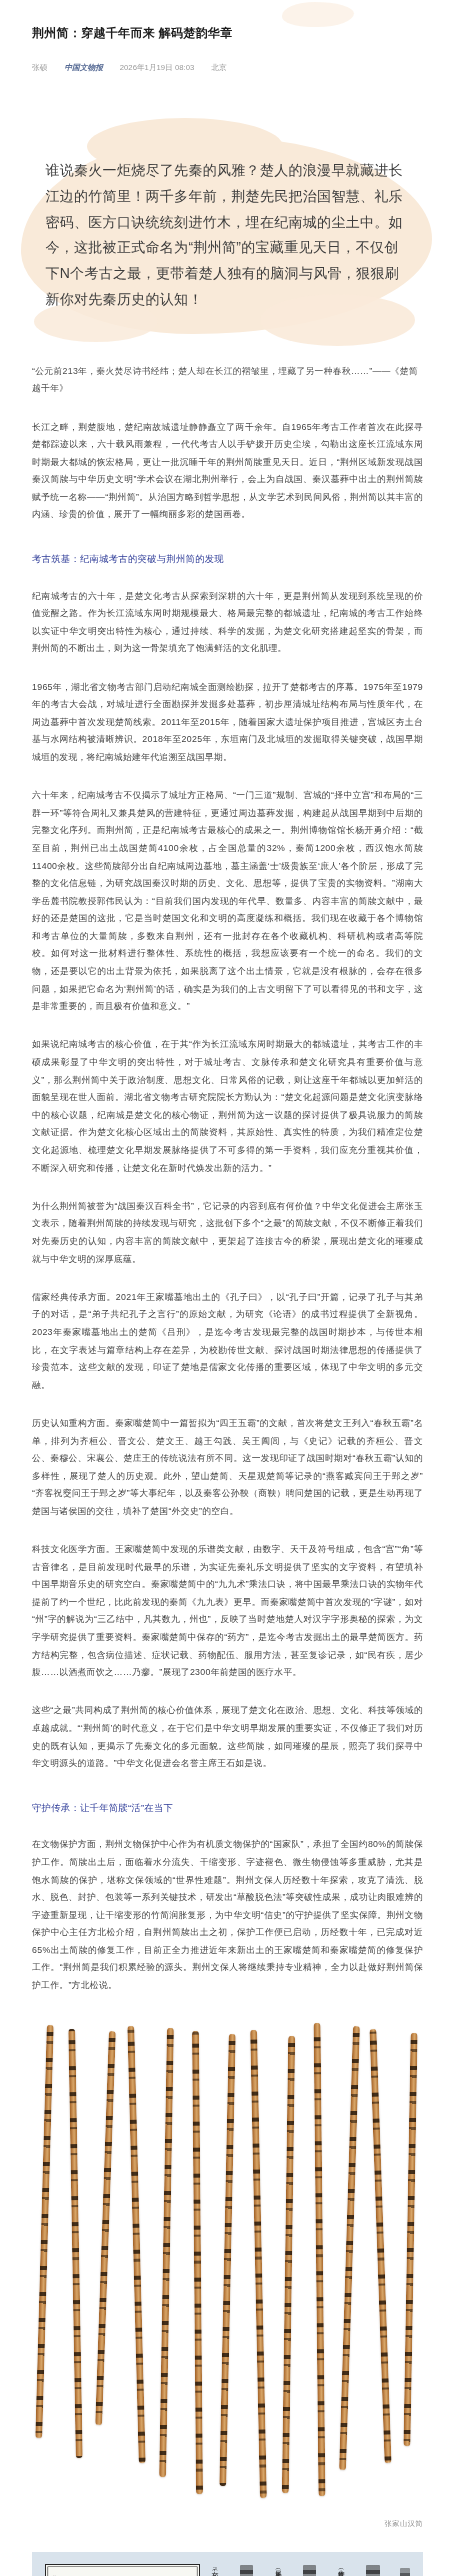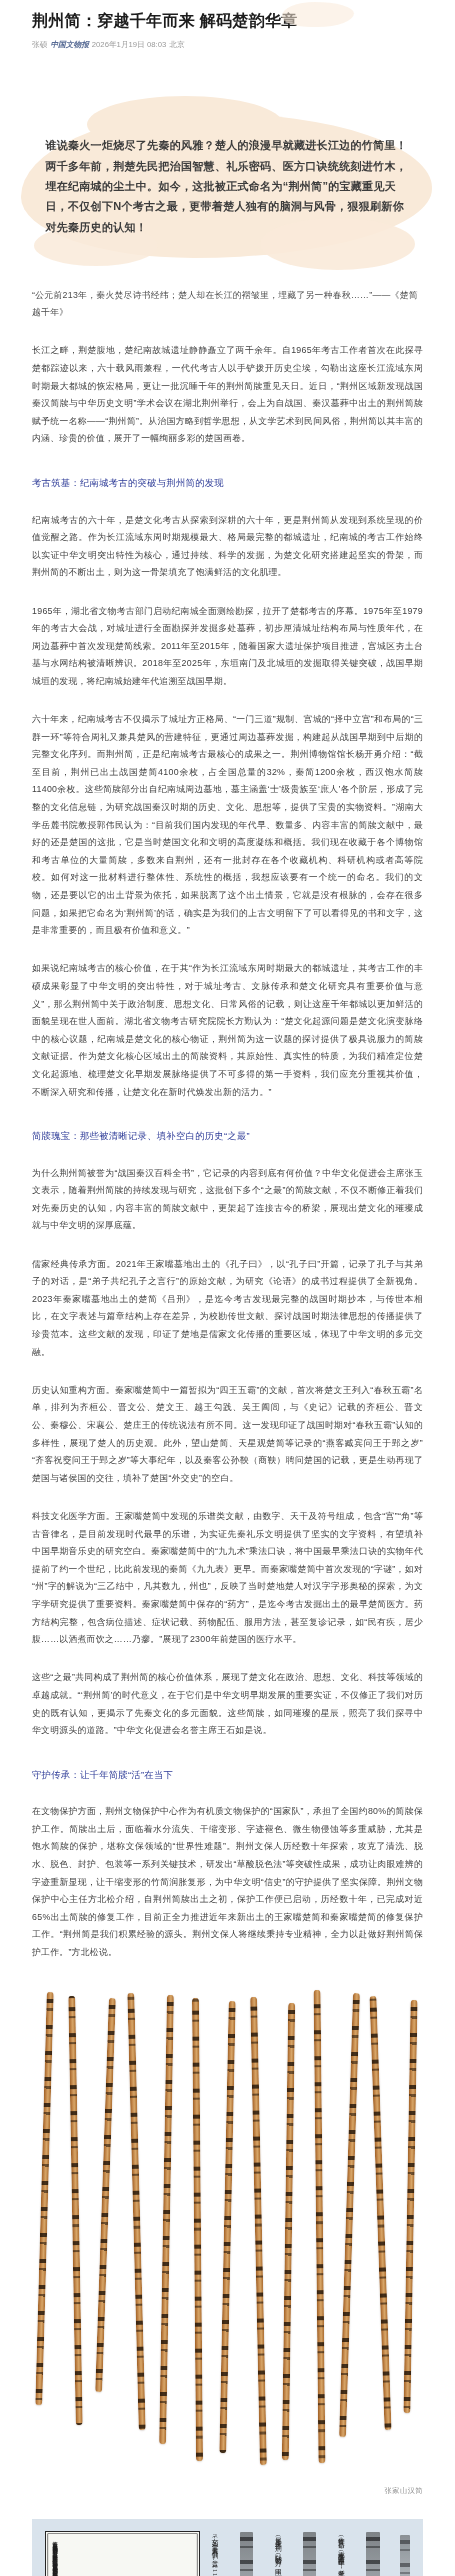--- a/index.html
+++ b/index.html
@@ -11,38 +11,38 @@
     -webkit-font-smoothing:antialiased;
     overflow-x:hidden;
   }
   .page{position:relative;padding:0 32px;}
   
   .top-smudge{
     position:absolute;left:282px;top:2.1px;width:72px;height:25px;
     background:#f9ead9;opacity:.55;border-radius:50% 60% 55% 45%/60% 50% 60% 45%;
   }
   h1.title{
-    margin:0;padding-top:10px;
-    font-size:16px;line-height:1.4;font-weight:bold;color:#1d1d1d;
+    margin:0;padding-top:25px;
+    font-size:12px;line-height:1.4;font-weight:bold;color:#1d1d1d;
     letter-spacing:0.3px;
   }
-  .byline{margin-top:8px;font-size:7.7px;color:#9a9a9a;display:flex;gap:3px;align-items:center;}
+  .byline{margin-top:21px;font-size:7.7px;color:#9a9a9a;display:flex;gap:17px;align-items:center;}
   .byline .source{color:#576b95;font-weight:bold;cursor:pointer;font-style:italic;}
   
   .intro-section{position:relative;margin:60px -7.2px 0;padding:25px 20.6px 21.6px;}
   .intro-section .blob{
     position:absolute;z-index:0;background:#f9ead9;
   }
   .blob.b1{left:-4.1px;right:-2.1px;top:3.1px;bottom:1px;border-radius:46% 54% 58% 42%/58% 52% 48% 42%;}
   .blob.b2{left:62px;top:-14.4px;width:196px;height:57px;border-radius:50%;}
   .blob.b3{right:15.5px;bottom:-11.3px;width:155px;height:52px;border-radius:50%;opacity:.9;}
   .blob.b4{left:9.3px;bottom:-7.2px;width:124px;height:41px;border-radius:50%;opacity:.85;}
   .intro-text{
     position:relative;z-index:1;
-    font-size:11px;line-height:1.85;color:#3c3c3c;letter-spacing:0.3px;font-weight:bold;
+    font-size:14px;line-height:1.85;color:#3c3c3c;letter-spacing:0.3px;
   }
   
   .pull-quote{
     margin:28px 0 0;
     font-size:8.8px;line-height:2.0;color:#4c4c4c;letter-spacing:0.3px;
   }
   p.body-p{
     margin:20.6px 0 0;
     font-size:8.8px;line-height:2.0;color:#3f3f3f;letter-spacing:0.3px;
     text-align:justify;
@@ -141,21 +141,20 @@
   <p class="pull-quote">“公元前213年，秦火焚尽诗书经纬；楚人却在长江的褶皱里，埋藏了另一种春秋……”——《楚简越千年》</p>
 
   <p class="body-p">长江之畔，荆楚腹地，楚纪南故城遗址静静矗立了两千余年。自1965年考古工作者首次在此探寻楚都踪迹以来，六十载风雨兼程，一代代考古人以手铲拨开历史尘埃，勾勒出这座长江流域东周时期最大都城的恢宏格局，更让一批沉睡千年的荆州简牍重见天日。近日，“荆州区域新发现战国秦汉简牍与中华历史文明”学术会议在湖北荆州举行，会上为自战国、秦汉墓葬中出土的荆州简牍赋予统一名称——“荆州简”。从治国方略到哲学思想，从文学艺术到民间风俗，荆州简以其丰富的内涵、珍贵的价值，展开了一幅绚丽多彩的楚国画卷。</p>
 
   <h2 class="sec">考古筑基：纪南城考古的突破与荆州简的发现</h2>
   <p class="body-p">纪南城考古的六十年，是楚文化考古从探索到深耕的六十年，更是荆州简从发现到系统呈现的价值觉醒之路。作为长江流域东周时期规模最大、格局最完整的都城遗址，纪南城的考古工作始终以实证中华文明突出特性为核心，通过持续、科学的发掘，为楚文化研究搭建起坚实的骨架，而荆州简的不断出土，则为这一骨架填充了饱满鲜活的文化肌理。</p>
   <p class="body-p">1965年，湖北省文物考古部门启动纪南城全面测绘勘探，拉开了楚都考古的序幕。1975年至1979年的考古大会战，对城址进行全面勘探并发掘多处墓葬，初步厘清城址结构布局与性质年代，在周边墓葬中首次发现楚简线索。2011年至2015年，随着国家大遗址保护项目推进，宫城区夯土台基与水网结构被清晰辨识。2018年至2025年，东垣南门及北城垣的发掘取得关键突破，战国早期城垣的发现，将纪南城始建年代追溯至战国早期。</p>
   <p class="body-p">六十年来，纪南城考古不仅揭示了城址方正格局、“一门三道”规制、宫城的“择中立宫”和布局的“三群一环”等符合周礼又兼具楚风的营建特征，更通过周边墓葬发掘，构建起从战国早期到中后期的完整文化序列。而荆州简，正是纪南城考古最核心的成果之一。荆州博物馆馆长杨开勇介绍：“截至目前，荆州已出土战国楚简4100余枚，占全国总量的32%，秦简1200余枚，西汉饱水简牍11400余枚。这些简牍部分出自纪南城周边墓地，墓主涵盖‘士’级贵族至‘庶人’各个阶层，形成了完整的文化信息链，为研究战国秦汉时期的历史、文化、思想等，提供了宝贵的实物资料。”湖南大学岳麓书院教授郭伟民认为：“目前我们国内发现的年代早、数量多、内容丰富的简牍文献中，最好的还是楚国的这批，它是当时楚国文化和文明的高度凝练和概括。我们现在收藏于各个博物馆和考古单位的大量简牍，多数来自荆州，还有一批封存在各个收藏机构、科研机构或者高等院校。如何对这一批材料进行整体性、系统性的概括，我想应该要有一个统一的命名。我们的文物，还是要以它的出土背景为依托，如果脱离了这个出土情景，它就是没有根脉的，会存在很多问题，如果把它命名为‘荆州简’的话，确实是为我们的上古文明留下了可以看得见的书和文字，这是非常重要的，而且极有价值和意义。”</p>
   <p class="body-p">如果说纪南城考古的核心价值，在于其“作为长江流域东周时期最大的都城遗址，其考古工作的丰硕成果彰显了中华文明的突出特性，对于城址考古、文脉传承和楚文化研究具有重要价值与意义”，那么荆州简中关于政治制度、思想文化、日常风俗的记载，则让这座千年都城以更加鲜活的面貌呈现在世人面前。湖北省文物考古研究院院长方勤认为：“楚文化起源问题是楚文化演变脉络中的核心议题，纪南城是楚文化的核心物证，荆州简为这一议题的探讨提供了极具说服力的简牍文献证据。作为楚文化核心区域出土的简牍资料，其原始性、真实性的特质，为我们精准定位楚文化起源地、梳理楚文化早期发展脉络提供了不可多得的第一手资料，我们应充分重视其价值，不断深入研究和传播，让楚文化在新时代焕发出新的活力。”</p>
 
-  <h2 class="sec">简牍瑰宝：那些被清晰记录、填补空白的历史“之最”</h2>
   <p class="body-p">为什么荆州简被誉为“战国秦汉百科全书”，它记录的内容到底有何价值？中华文化促进会主席张玉文表示，随着荆州简牍的持续发现与研究，这批创下多个“之最”的简牍文献，不仅不断修正着我们对先秦历史的认知，内容丰富的简牍文献中，更架起了连接古今的桥梁，展现出楚文化的璀璨成就与中华文明的深厚底蕴。</p>
   <p class="body-p">儒家经典传承方面。2021年王家嘴墓地出土的《孔子曰》，以“孔子曰”开篇，记录了孔子与其弟子的对话，是“弟子共纪孔子之言行”的原始文献，为研究《论语》的成书过程提供了全新视角。2023年秦家嘴墓地出土的楚简《吕刑》，是迄今考古发现最完整的战国时期抄本，与传世本相比，在文字表述与篇章结构上存在差异，为校勘传世文献、探讨战国时期法律思想的传播提供了珍贵范本。这些文献的发现，印证了楚地是儒家文化传播的重要区域，体现了中华文明的多元交融。</p>
   <p class="body-p">历史认知重构方面。秦家嘴楚简中一篇暂拟为“四王五霸”的文献，首次将楚文王列入“春秋五霸”名单，排列为齐桓公、晋文公、楚文王、越王勾践、吴王阖闾，与《史记》记载的齐桓公、晋文公、秦穆公、宋襄公、楚庄王的传统说法有所不同。这一发现印证了战国时期对“春秋五霸”认知的多样性，展现了楚人的历史观。此外，望山楚简、天星观楚简等记录的“燕客臧宾问王于郢之岁”“齐客祝窔问王于郢之岁”等大事纪年，以及秦客公孙鞅（商鞅）聘问楚国的记载，更是生动再现了楚国与诸侯国的交往，填补了楚国“外交史”的空白。</p>
   <p class="body-p">科技文化医学方面。王家嘴楚简中发现的乐谱类文献，由数字、天干及符号组成，包含“宫”“角”等古音律名，是目前发现时代最早的乐谱，为实证先秦礼乐文明提供了坚实的文字资料，有望填补中国早期音乐史的研究空白。秦家嘴楚简中的“九九术”乘法口诀，将中国最早乘法口诀的实物年代提前了约一个世纪，比此前发现的秦简《九九表》更早。而秦家嘴楚简中首次发现的“字谜”，如对“州”字的解说为“三乙结中，凡其数九，州也”，反映了当时楚地楚人对汉字字形奥秘的探索，为文字学研究提供了重要资料。秦家嘴楚简中保存的“药方”，是迄今考古发掘出土的最早楚简医方。药方结构完整，包含病位描述、症状记载、药物配伍、服用方法，甚至复诊记录，如“民有疾，居少腹……以酒煮而饮之……乃瘳。”展现了2300年前楚国的医疗水平。</p>
   <p class="body-p">这些“之最”共同构成了荆州简的核心价值体系，展现了楚文化在政治、思想、文化、科技等领域的卓越成就。“‘荆州简’的时代意义，在于它们是中华文明早期发展的重要实证，不仅修正了我们对历史的既有认知，更揭示了先秦文化的多元面貌。这些简牍，如同璀璨的星辰，照亮了我们探寻中华文明源头的道路。”中华文化促进会名誉主席王石如是说。</p>
 
   <h2 class="sec">守护传承：让千年简牍“活”在当下</h2>
   <p class="body-p">在文物保护方面，荆州文物保护中心作为有机质文物保护的“国家队”，承担了全国约80%的简牍保护工作。简牍出土后，面临着水分流失、干缩变形、字迹褪色、微生物侵蚀等多重威胁，尤其是饱水简牍的保护，堪称文保领域的“世界性难题”。荆州文保人历经数十年探索，攻克了清洗、脱水、脱色、封护、包装等一系列关键技术，研发出“草酸脱色法”等突破性成果，成功让肉眼难辨的字迹重新显现，让干缩变形的竹简润胀复形，为中华文明“信史”的守护提供了坚实保障。荆州文物保护中心主任方北松介绍，自荆州简牍出土之初，保护工作便已启动，历经数十年，已完成对近65%出土简牍的修复工作，目前正全力推进近年来新出土的王家嘴楚简和秦家嘴楚简的修复保护工作。“荆州简是我们积累经验的源头。荆州文保人将继续秉持专业精神，全力以赴做好荆州简保护工作。”方北松说。</p>
 
   <figure>

